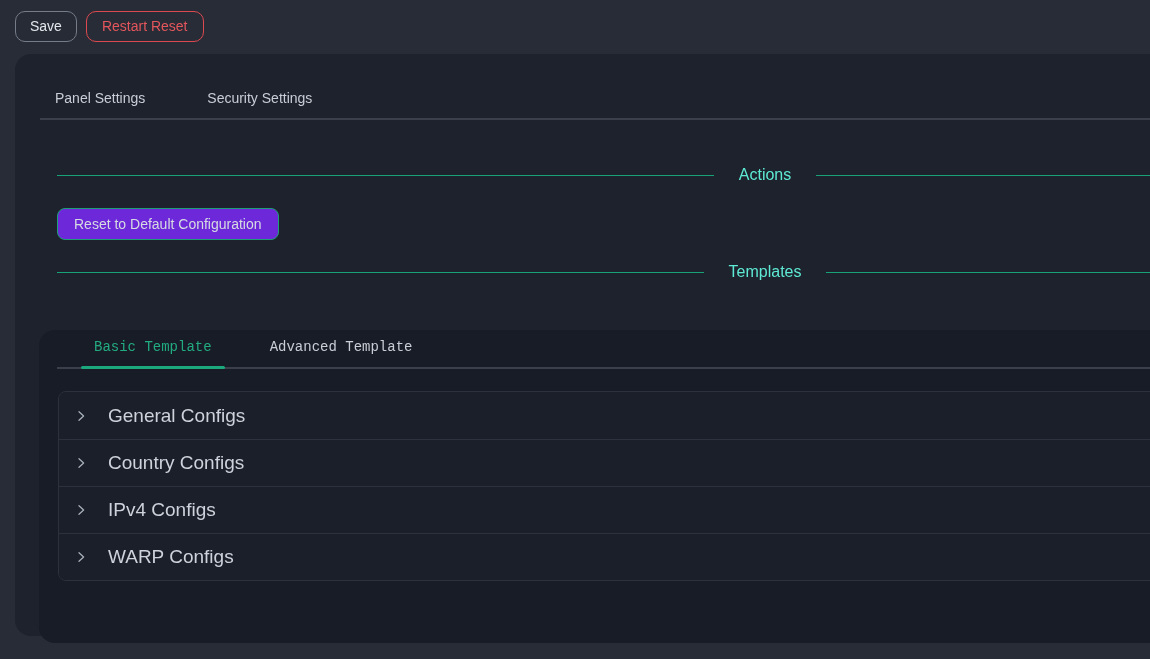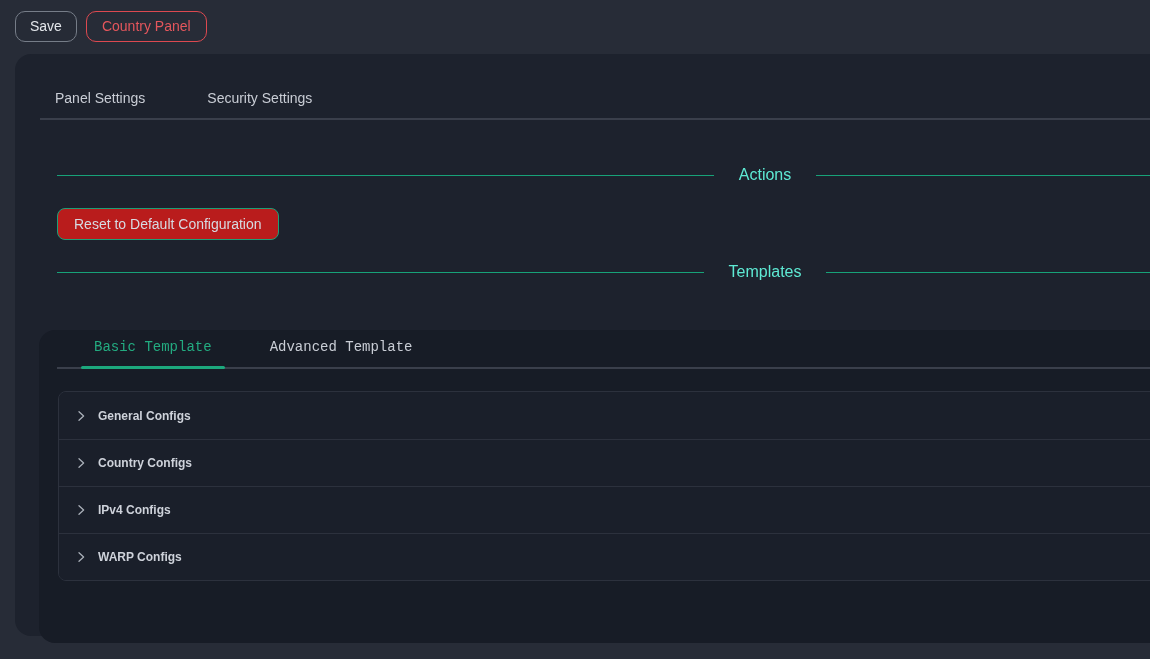--- a/index.html
+++ b/index.html
@@ -48,43 +48,43 @@
   
   .divider { display:flex; align-items:center; height:20px; }
   .divider.actions   { margin:45px 42px 0 42px; }
   .divider.templates { margin:22px 42px 0 42px; }
   .dline { flex:1; height:1px; background:#17a278; }
   .dtext { color:#5eead4; font-size:16px; margin:0 25px; white-space:nowrap; }
 
   .btn.reset {
     display:block; margin:23px 0 0 42px; height:32px; line-height:30px;
     border:1px solid #1e9e77; border-radius:8px;
-    background:#b91c1c; color:#d6dbe2; padding:0 16px;
+    background:#6d28d9; color:#d6dbe2; padding:0 16px;
   }
 
   
   .accordion {
     margin:22px 19px 0 19px;
     border:1px solid #2c313d; border-radius:8px;
     background:#1a1f2a; overflow:hidden;
   }
   .acc-item {
     height:47px; display:flex; align-items:center;
     padding-left:16px; cursor:pointer; background:#1a1f2a;
   }
   .acc-item + .acc-item { border-top:1px solid #2c313d; }
   .chev { width:12px; height:12px; display:inline-flex; align-items:center; }
-  .acc-label { color:#ced2da; font-size:12px; margin-left:11px;font-weight:bold; }
+  .acc-label { color:#ced2da; font-size:19px; margin-left:21px; }
 </style>
 </head>
 <body>
 
 <div class="topbar">
   <button class="btn save">Save</button>
-  <button class="btn restart">Country Panel</button>
+  <button class="btn restart">Restart Reset</button>
 </div>
 
 <div class="main-card">
 
   <div class="tabs main-tabs">
     <div class="tab">Panel Settings</div>
     <div class="tab">Security Settings</div>
   </div>
 
   <div class="divider actions">

